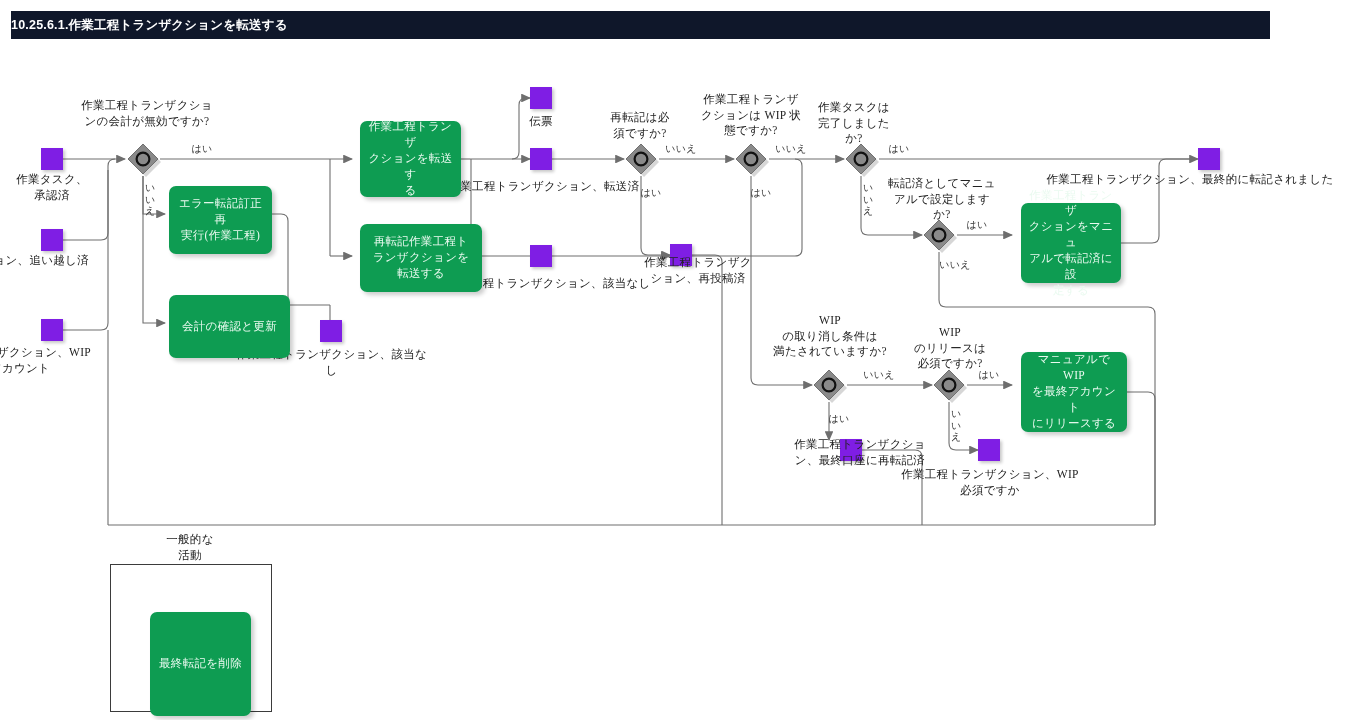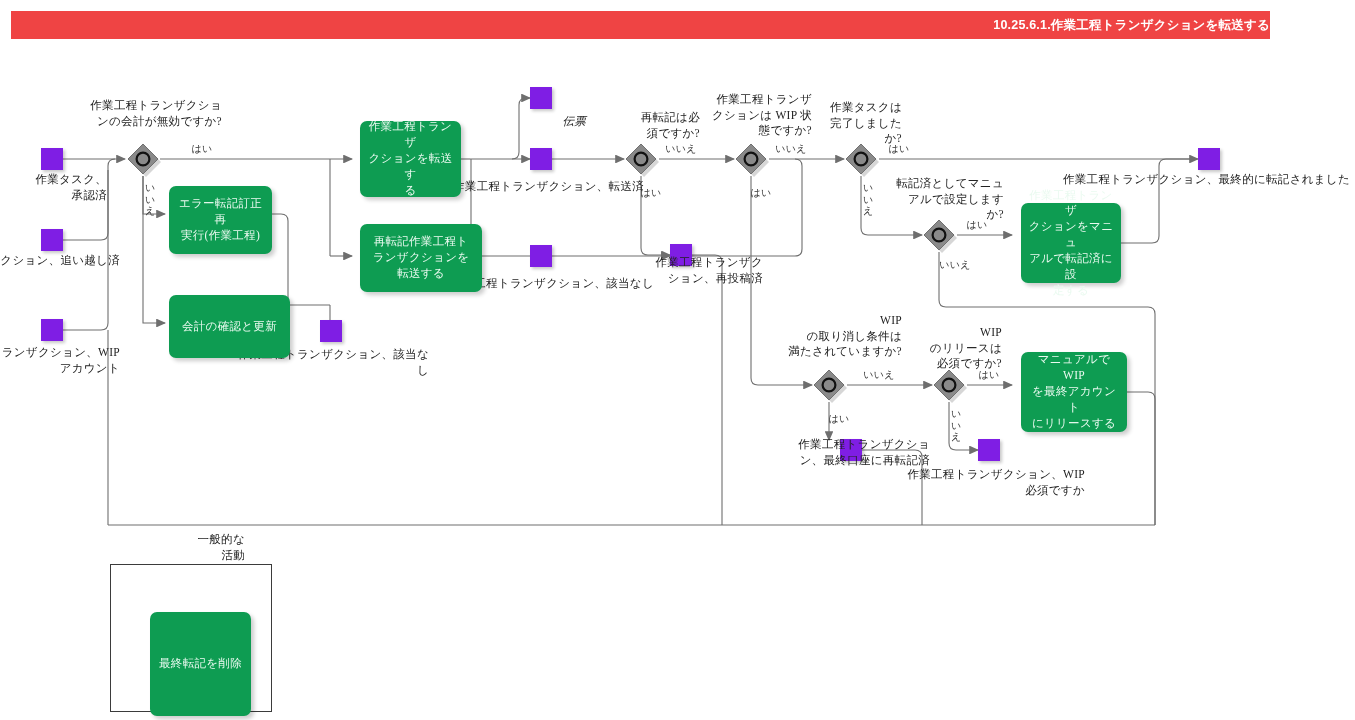--- a/index.html
+++ b/index.html
@@ -3,24 +3,24 @@
 <meta charset="utf-8">
 <style>
   html,body{margin:0;padding:0;background:#ffffff;}
   body{
     width:1355px;height:720px;position:relative;overflow:hidden;
     font-family:"Liberation Serif","DejaVu Serif",serif;
     color:#222;
   }
   #titlebar{
     position:absolute;left:11px;top:11px;width:1259px;height:28px;
-    background:#ef4444;color:#ffffff;
+    background:#0f172a;color:#ffffff;
     font-family:"Liberation Sans","DejaVu Sans",sans-serif;
     font-weight:bold;font-size:12.5px;
-    display:flex;align-items:center;justify-content:flex-end;
+    display:flex;align-items:center;justify-content:flex-start;
     letter-spacing:.2px;
   }
   #canvas{position:absolute;left:0;top:0;width:1355px;height:720px;}
   svg#wires{position:absolute;left:0;top:0;width:1355px;height:720px;overflow:visible;}
   .node{position:absolute;}
   
   .ev{
     width:22px;height:22px;background:#7f1ee4;
     box-shadow:2px 2px 3px rgba(0,0,0,.22);
   }
@@ -29,21 +29,21 @@
     background:#0e9c52;border-radius:7px;color:#eafaf0;
     box-shadow:3px 3px 4px rgba(0,0,0,.20);
     display:flex;align-items:center;justify-content:center;text-align:center;
     font-size:11.5px;line-height:1.38;padding:3px 7px;box-sizing:border-box;
     letter-spacing:.3px;
   }
   
   .gw{width:34px;height:34px;}
   .gw svg{display:block;overflow:visible;}
   
-  .lbl{position:absolute;font-size:11.5px;line-height:1.35;text-align:right;color:#222;letter-spacing:.3px;}
+  .lbl{position:absolute;font-size:11.5px;line-height:1.35;text-align:center;color:#222;letter-spacing:.3px;}
   .edge-lbl{position:absolute;font-size:10px;color:#333;letter-spacing:.2px;text-align:center;}
   .edge-lbl.vert{width:9px;line-height:1.15;}
   .grp{
     position:absolute;border:1.4px solid #3b3b3b;background:transparent;
   }
 </style>
 </head>
 <body>
 
 <div id="titlebar">
@@ -137,21 +137,21 @@
 承認済</div>
 
   <div class="node ev" style="left:41px;top:229px;"></div>
   <div class="lbl" style="left:-110px;top:253px;width:230px;white-space:pre-line;">トランザクション、追い越し済</div>
 
   <div class="node ev" style="left:41px;top:319px;"></div>
   <div class="lbl" style="left:-80px;top:345px;width:200px;white-space:pre-line;">程トランザクション、WIP
 アカウント</div>
 
   <div class="node ev" style="left:530px;top:87px;"></div>
-  <div class="lbl" style="left:496px;top:114px;width:90px;white-space:pre-line;font-style:italic;">伝票</div>
+  <div class="lbl" style="left:496px;top:114px;width:90px;white-space:pre-line;">伝票</div>
 
   <div class="node ev" style="left:530px;top:148px;"></div>
   <div class="lbl" style="left:444px;top:179px;width:200px;white-space:pre-line;">作業工程トランザクション、転送済</div>
 
   <div class="node ev" style="left:530px;top:245px;"></div>
   <div class="lbl" style="left:444px;top:276px;width:210px;white-space:pre-line;">作業工程トランザクション、該当なし</div>
 
   <div class="node ev" style="left:320px;top:320px;"></div>
   <div class="lbl" style="left:234px;top:347px;width:195px;white-space:pre-line;">作業工程トランザクション、該当なし</div>
 

